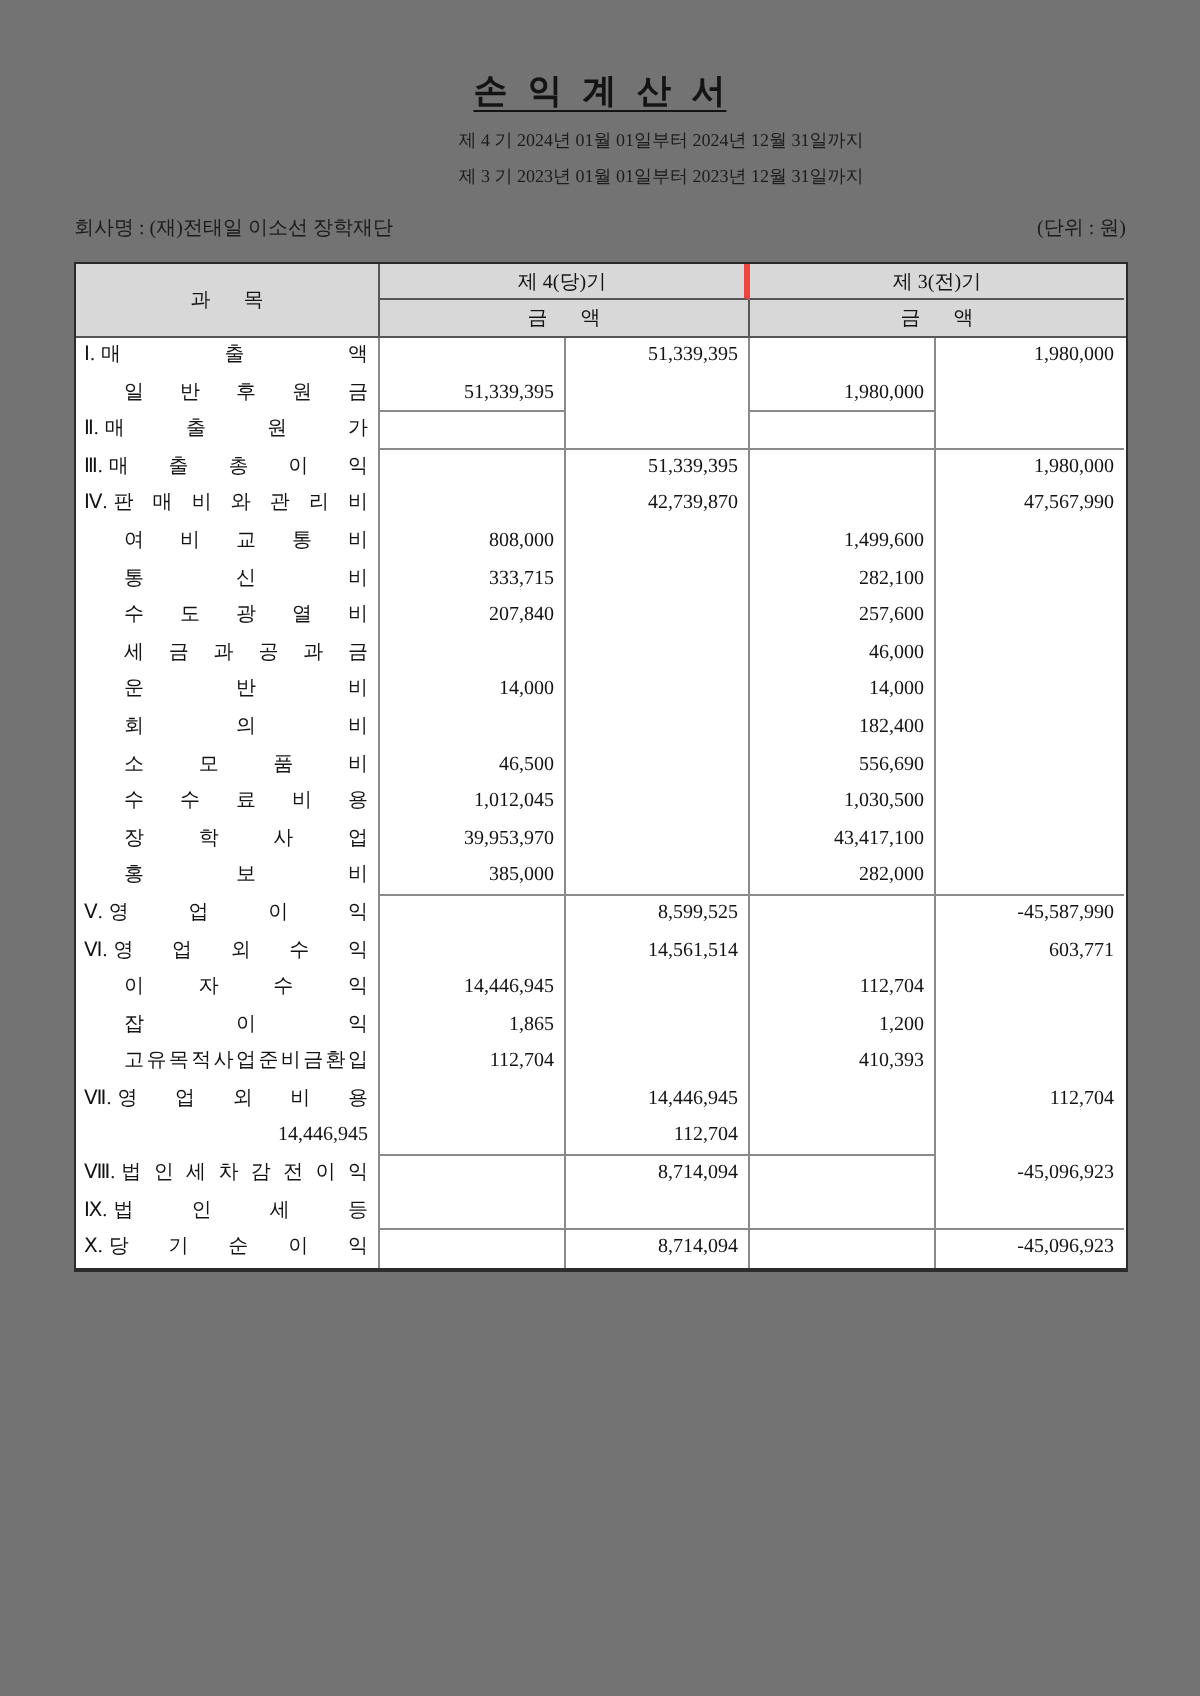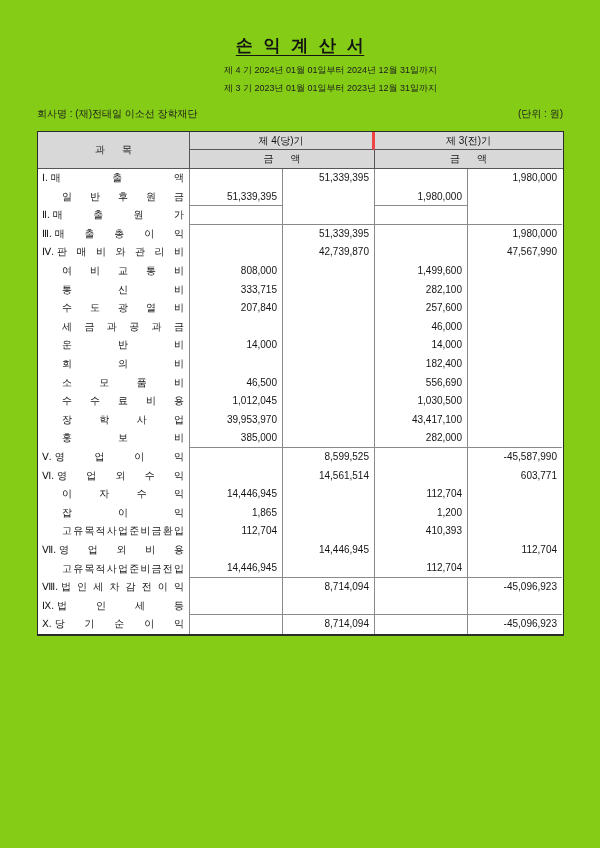--- a/index.html
+++ b/index.html
@@ -1,21 +1,21 @@
 <!DOCTYPE html>
 <html><head>
 <meta charset="utf-8">
 <style>
   * { margin:0; padding:0; box-sizing:border-box; }
   html,body { background:#ffffff; }
   .page {
     position:relative;
     width:600px; height:848px;
-    background:#84cc16;
-    font-family:Liberation Sans, sans-serif;
+    background:#737373;
+    font-family:Liberation Serif, serif;
     color:#141414;
     overflow:hidden;
   }
   .doc-title {
     position:absolute; top:34px; left:0; width:600px;
     text-align:center; font-size:17px; font-weight:bold;
     letter-spacing:0.5px;
   }
   .doc-title span {
     text-decoration:underline;
@@ -318,24 +318,20 @@
     <div class="c-acc">
       <span class="pre">Ⅶ.</span>
       <span class="nm">영 업 외 비 용</span>
     </div>
     <div class="c-n"></div>
     <div class="c-n">14,446,945</div>
     <div class="c-n"></div>
     <div class="c-n">112,704</div>
   </div>
         <div class="trow lv2 u-full">
-    <div class="c-acc">
-      <span class="pre"></span>
-      <span class="nm">고 유 목 적 사 업 준 비 금 전 입</span>
-    </div>
     <div class="c-n">14,446,945</div>
     <div class="c-n"></div>
     <div class="c-n">112,704</div>
     <div class="c-n"></div>
   </div>
         <div class="trow lv1 u-none">
     <div class="c-acc">
       <span class="pre">Ⅷ.</span>
       <span class="nm">법 인 세 차 감 전 이 익</span>
     </div>

